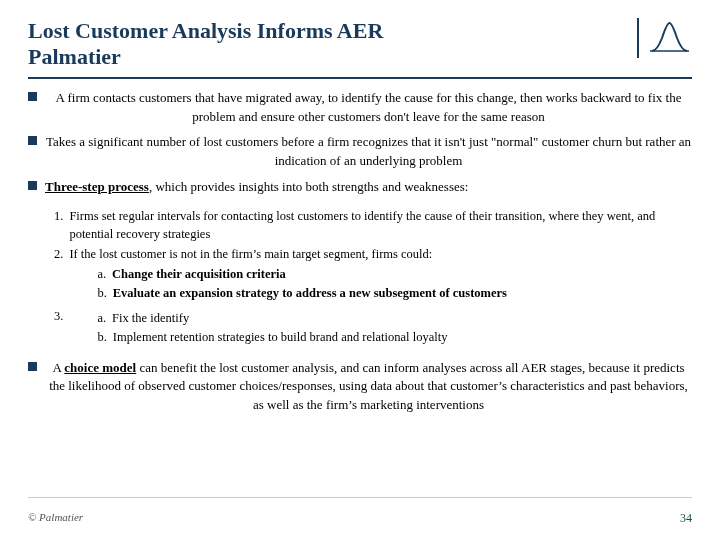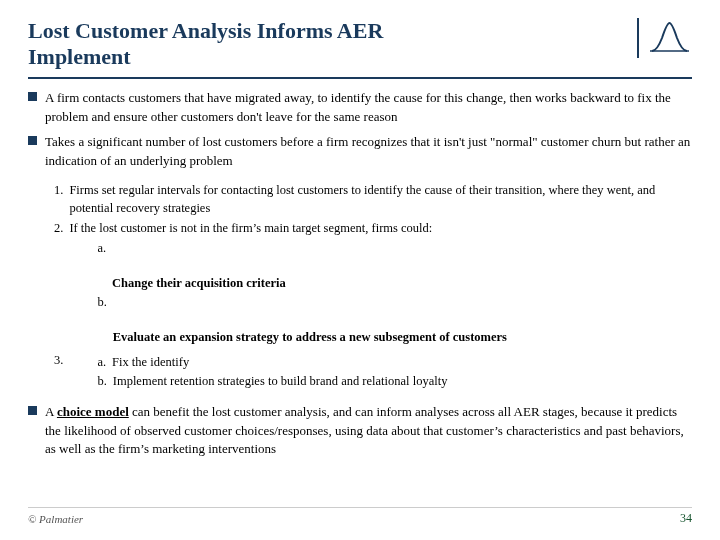--- a/index.html
+++ b/index.html
@@ -82,30 +82,30 @@
       height: 9px;
       background: #1a3a5c;
       flex-shrink: 0;
       margin-top: 3px;
     }
 
     .bullet-text {
       font-size: 13px;
       line-height: 1.45;
       color: #000;
+      text-align: center;
     }
 
     .bold-underline {
       font-weight: bold;
       text-decoration: underline;
     }
 
     .bold-text {
       font-weight: bold;
-      margin-top: 35px;
     }
 
     .numbered-list {
       margin-left: 26px;
       margin-top: 4px;
     }
 
     .numbered-item {
       display: flex;
       align-items: flex-start;
@@ -135,24 +135,24 @@
     }
 
     .alpha-label {
       flex-shrink: 0;
       font-size: 12.5px;
     }
 
     .footer {
       display: flex;
       justify-content: space-between;
-      align-items: center;
+      align-items: flex-start;
       margin-top: 4px;
       border-top: 1px solid #ccc;
-      padding-top: 3px;
+      padding-top: 13px;
     }
 
     .footer-text {
       font-size: 11px;
       color: #555;
       font-style: italic;
     }
 
     .page-number {
       font-size: 12px;
@@ -161,21 +161,21 @@
   </style>
 </head>
 <body>
 
 <div class="slide-container">
 
   <div class="header-area">
     <div class="title-block">
       <div class="slide-title">
         <span>Lost Customer Analysis Informs AER</span><br>
-        <span>Implement</span>
+        <span>Palmatier</span>
       </div>
     </div>
     <div class="header-right">
       <div class="logo-divider"></div>
       <svg class="logo-icon" viewBox="0 0 45 38" xmlns="http://www.w3.org/2000/svg">
 
         <path d="M5,33 Q10,33 15,20 Q20,5 22.5,5 Q25,5 30,20 Q35,33 40,33" stroke="#1a3a5c" stroke-width="2" fill="none"></path>
         <line x1="3" y1="33" x2="42" y2="33" stroke="#1a3a5c" stroke-width="1.5"></line>
       </svg>
     </div>
@@ -188,20 +188,26 @@
       <div class="bullet-text">A firm contacts customers that have migrated away, to identify the cause for this change, then works backward to fix the problem and ensure other customers don't leave for the same reason</div>
     </div>
 
     <div class="bullet-item">
       <div class="bullet-square"></div>
       <div class="bullet-text">
         Takes a significant number of lost customers before a firm recognizes that it isn't just "normal" customer churn but rather an indication of an underlying problem
       </div>
     </div>
 
+    <div class="bullet-item">
+      <div class="bullet-square"></div>
+      <div class="bullet-text">
+        <span class="bold-underline">Three-step process</span><span>, which provides insights into both strengths and weaknesses:</span>
+      </div>
+    </div>
 
     <div class="numbered-list">
 
       <div class="numbered-item">
         <span class="num-label">1.</span>
         <span>Firms set regular intervals for contacting lost customers to identify the cause of their transition, where they went, and potential recovery strategies</span>
       </div>
 
       <div class="numbered-item">
         <span class="num-label">2.</span>

